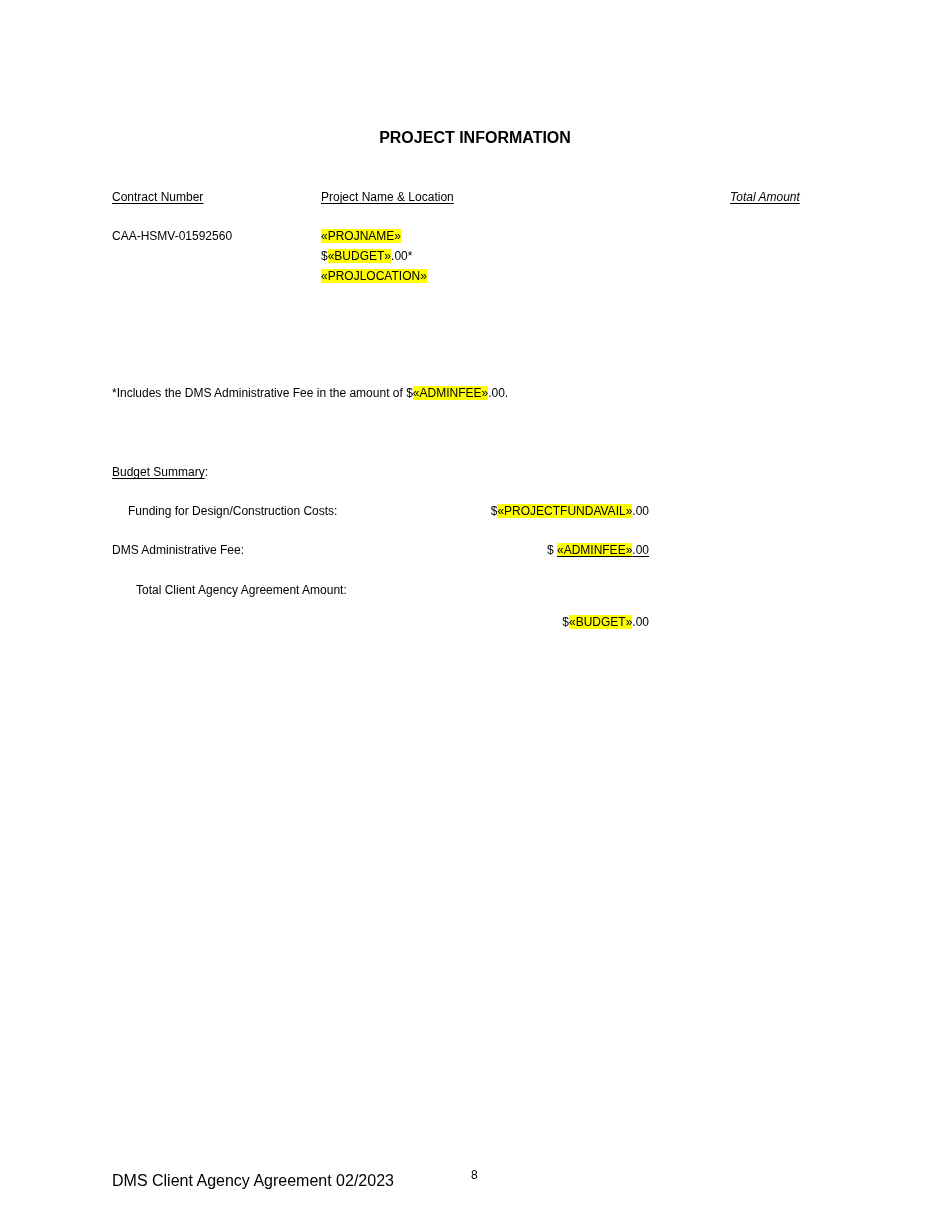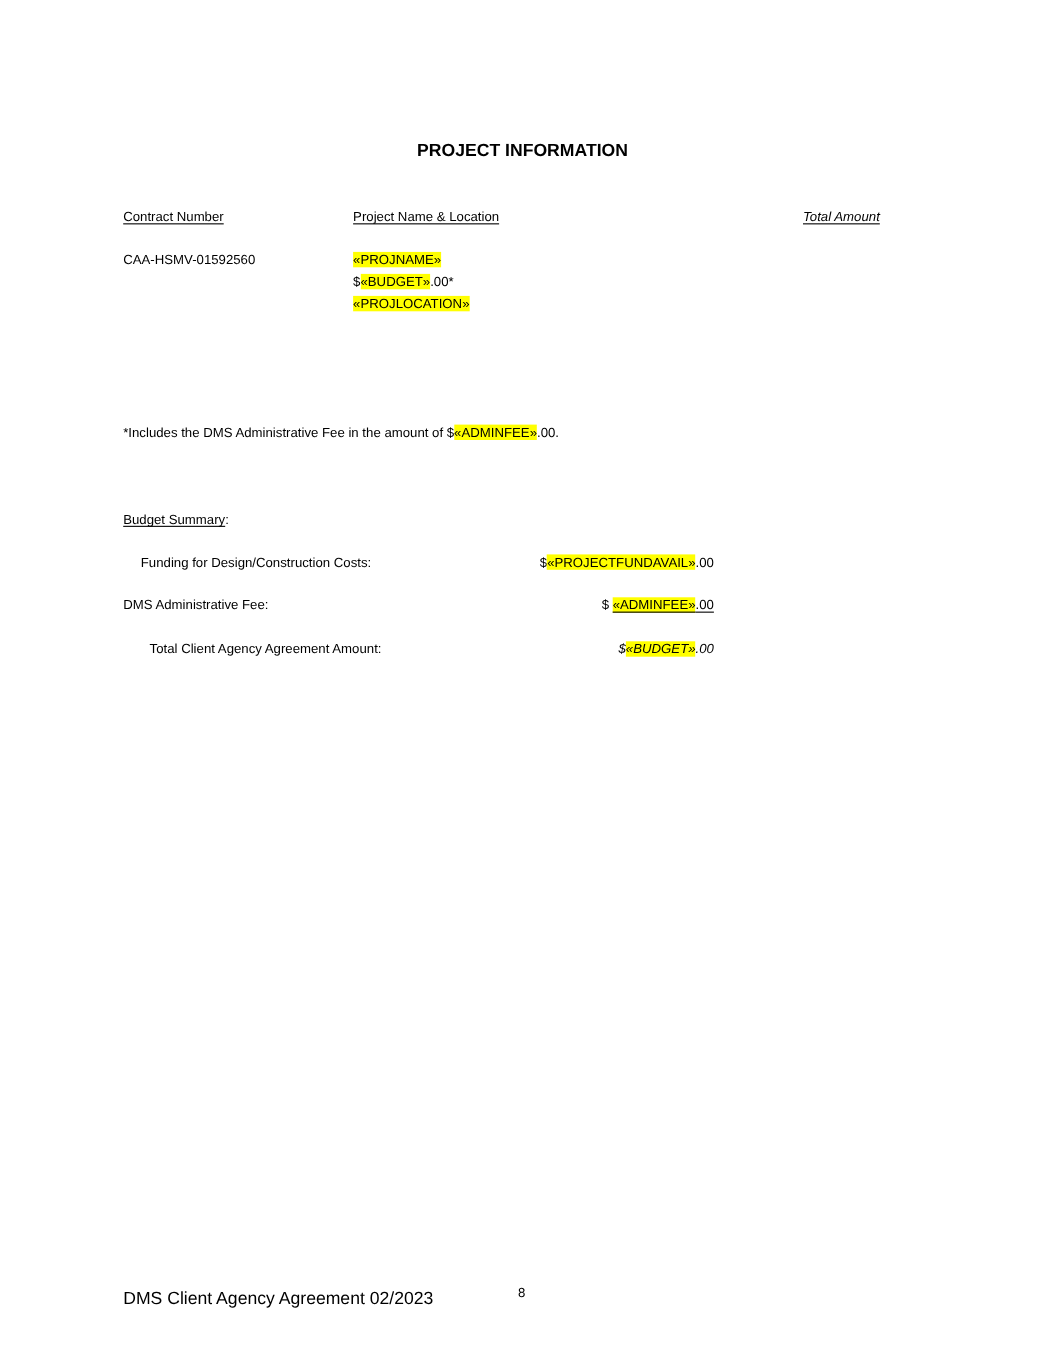--- a/index.html
+++ b/index.html
@@ -44,20 +44,20 @@
   <div class="abs txt" style="right:301px; top:501px; text-align:right;">
     <span>$</span><span class="hl">«PROJECTFUNDAVAIL»</span><span>.00</span>
   </div>
 
   <div class="abs txt" style="left:112px; top:540px;">DMS Administrative Fee:</div>
   <div class="abs txt" style="right:301px; top:540px; text-align:left;">
     <span style="white-space:pre;">$ </span><span class="u"><span class="hl">«ADMINFEE»</span><span>.00</span></span>
   </div>
 
   <div class="abs txt" style="left:112px; top:580px;margin-left:24px;">Total Client Agency Agreement Amount:</div>
-  <div class="abs txt" style="right:301px; top:580px; text-align:right;font-style:italic;">
+  <div class="abs txt" style="right:301px; top:612px; text-align:right;">
     <span>$</span><span class="hl">«BUDGET»</span><span>.00</span>
   </div>
 
   <div class="abs footer" style="left:112px; top:1172px;">DMS Client Agency Agreement 02/2023</div>
   <div class="abs pagenum" style="left:471px; top:1168px;">8</div>
 
 </div>
 
 </body></html>

